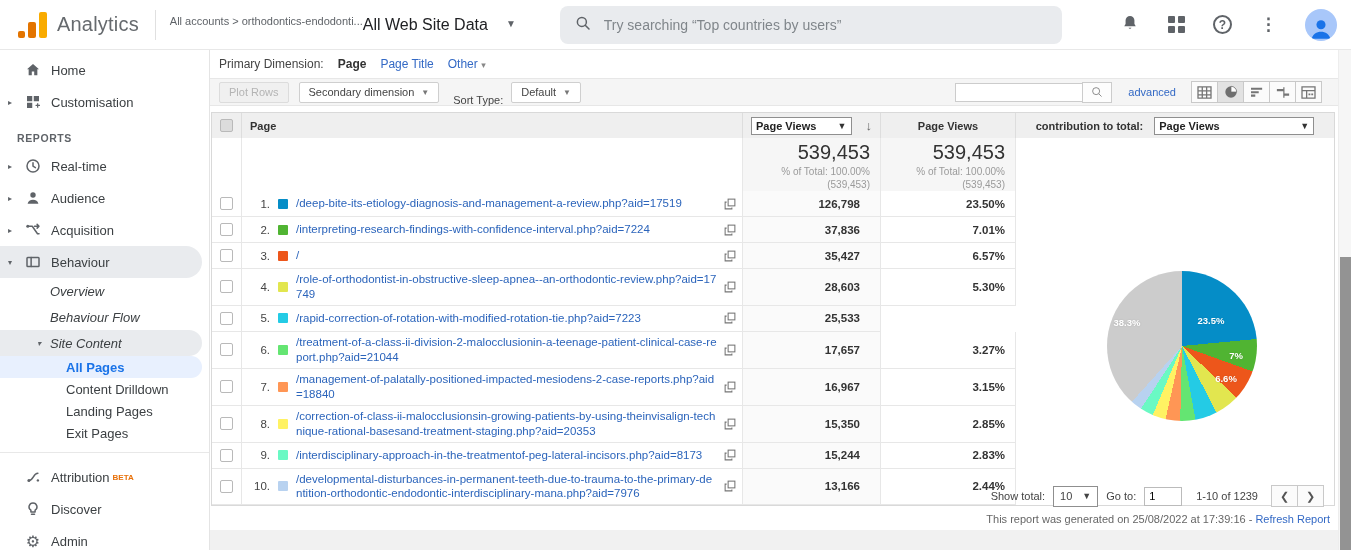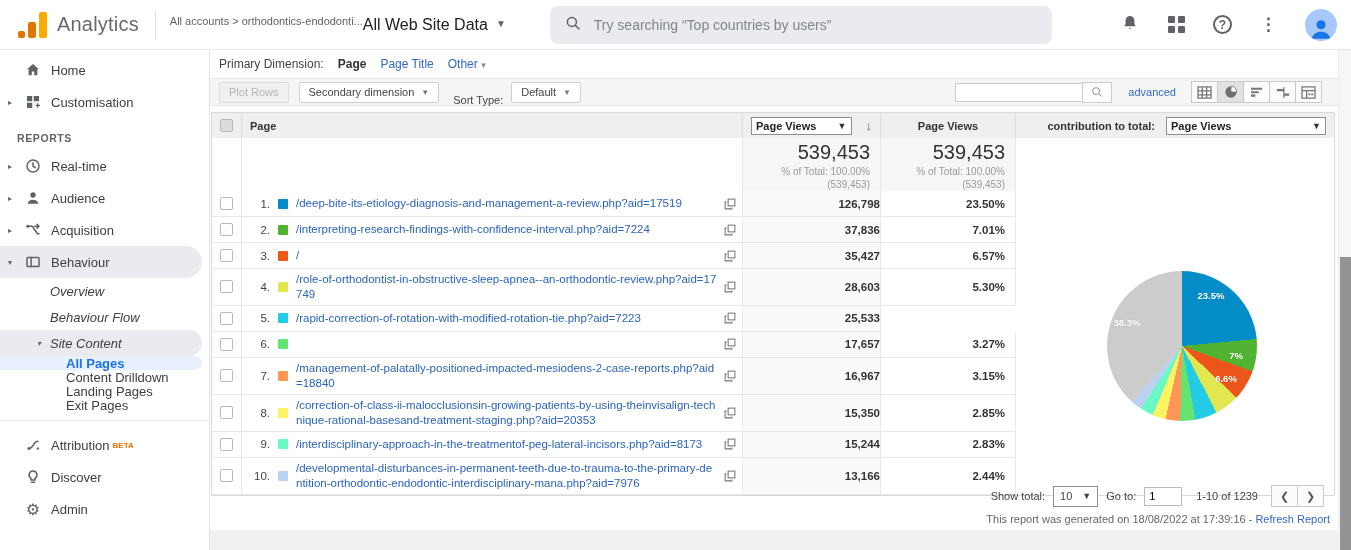--- a/index.html
+++ b/index.html
@@ -10,21 +10,21 @@
   .topbar { position:absolute; left:0; top:0; width:1351px; height:50px; background:#fff;
     border-bottom:1px solid #e8e8e8; display:flex; align-items:center; z-index:5; }
   .logo-wrap { display:flex; align-items:flex-end; gap:3px; margin-left:18px; height:26px; }
   .logo-dot { width:7px; height:7px; background:#e37400; border-radius:2px; }
   .logo-bar1 { width:8px; height:16px; background:#e37400; border-radius:2px; }
   .logo-bar2 { width:8px; height:26px; background:#f9ab00; border-radius:2px; }
   .brand { font-size:20px; color:#666a6e; margin-left:10px; letter-spacing:.2px; }
   .tb-div { width:1px; height:30px; background:#e0e0e0; margin:0 14px 0 16px; }
   .acct { display:flex; flex-direction:row; line-height:1.25; }
   .acct-crumb { font-size:11px; color:#5f6368; }
-  .acct-prop { font-size:16px; color:#202124; display:flex; align-items:center; gap:8px; }
+  .acct-prop { font-size:16px; color:#202124; display:flex; align-items:center; gap:18px; }
   .acct-caret { font-size:10px; color:#5f6368; }
   .searchpill { margin-left:44px; width:502px; height:38px; background:#e9ebee; border-radius:8px;
     display:flex; align-items:center; padding:0 14px; gap:12px; }
   .searchpill input { border:none; background:transparent; outline:none; font-size:14px;
     color:#3c4043; width:100%; font-family:"Liberation Sans",sans-serif; }
   .searchpill input::placeholder { color:#80868b; }
   .tb-icons { margin-left:auto; display:flex; align-items:center; gap:28px; padding-right:14px; }
   .appgrid { display:grid; grid-template-columns:7px 7px; grid-template-rows:7px 7px; gap:3px; }
   .appgrid div { background:#5f6368; border-radius:1px; }
   .helpcirc { width:19px; height:19px; border-radius:50%; border:2px solid #5f6368; color:#5f6368;
@@ -36,21 +36,21 @@
   
   .sidebar { position:absolute; left:0; top:50px; width:210px; height:500px; background:#fff;
     border-right:1px solid #e4e4e4; font-size:13px; padding-top:4px; }
   .s-item { height:32px; display:flex; align-items:center; cursor:pointer; color:#3c4043; position:relative; }
   .s-caret { width:14px; text-align:center; font-size:8px; color:#5f6368; margin-left:3px; }
   .s-ico { width:18px; height:18px; margin:0 9px 0 7px; display:flex; align-items:center; justify-content:center; }
   .s-ico svg { width:18px; height:18px; }
   .s-head { font-size:10.5px; font-weight:bold; color:#5f6368; letter-spacing:.6px;
     padding:14px 0 6px 17px; }
   .s-child { height:26px; display:flex; align-items:center; padding-left:50px; color:#3c4043; cursor:pointer;font-style:italic; }
-  .s-child2 { height:14px; display:flex; align-items:center; padding-left:66px; color:#3c4043; cursor:pointer; }
+  .s-child2 { height:22px; display:flex; align-items:center; padding-left:66px; color:#3c4043; cursor:pointer; }
   .pill-gray { background:#e9ebee; border-radius:0 16px 16px 0; width:202px; }
   .pill-blue { background:#e8f0fe; border-radius:0 16px 16px 0; width:202px; color:#1a73e8; font-weight:bold; }
   .sc-caret { position:absolute; left:37px; font-size:8px; color:#5f6368; }
   .s-child.haspill { position:relative; }
   .s-div { border-top:1px solid #e8e8e8; margin:8px 0; }
   .beta { color:#e8710a; font-size:8px; font-weight:bold; vertical-align:super; margin-left:3px; }
   .gearchar { font-size:16px; color:#5f6368; }
 
   
   .main { position:absolute; left:210px; top:50px; width:1128px; height:480px; background:#fff; }
@@ -87,48 +87,48 @@
   .hrow { background:#efefef; height:25px; font-size:11px; font-weight:bold; color:#333; }
   .hcell { display:flex; align-items:center; padding:0 8px; border-right:1px solid #ddd; }
   .hcell:last-child { border-right:none; }
   .cb { width:13px; height:13px; border:1px solid #b9b9b9; border-radius:2px; background:#fff; display:inline-block; }
   .cb.head { background:#dcdcdc; }
   .selbox { height:18px; border:1px solid #8f8f8f; background:#fff; font-size:11px; font-weight:bold;
     color:#222; display:flex; align-items:center; padding:0 4px; gap:6px; cursor:pointer; }
   .selbox .chev { font-size:9px; color:#333; margin-left:auto; }
   .sortarrow { color:#666; font-size:13px; margin-left:14px; font-weight:normal; }
   .m2head { justify-content:center; }
-  .contribhead { justify-content:flex-end; gap:11px; border-right:none; }
+  .contribhead { justify-content:center; gap:11px; border-right:none; }
 
   .totals { height:53px; font-size:11px; }
   .tcell { border-right:1px solid #e7e7e7; }
   .tcell.page { border-right:1px solid #e7e7e7; }
   .tot-m { background:#f6f6f6; display:flex; flex-direction:column; align-items:flex-end;
     justify-content:center; padding-right:10px; line-height:1.3; }
   .tot-big { font-size:20px; color:#333; }
   .tot-small { font-size:10px; color:#9a9a9a; text-align:right; }
   .tot-contrib { border-right:none; }
 
   .trow { font-size:11.5px; }
   .cell { border-right:1px solid #e7e7e7; border-bottom:1px solid #e7e7e7; display:flex;
     align-items:center; min-height:26px; padding:3px 6px; }
   .c-cb { justify-content:center; }
   .c-contrib { border-right:none; border-bottom:none; background:transparent; }
   .rownum { width:22px; text-align:right; color:#444; margin-right:8px; flex:none; }
   .sq { width:10px; height:10px; flex:none; margin-right:8px; border-radius:1px; }
   .url { color:#2b64bb; text-decoration:none; cursor:pointer; line-height:1.3; word-break:break-all; max-width:430px; }
   .ext { margin-left:auto; flex:none; padding-left:6px; cursor:pointer; display:flex; align-items:center; }
-  .num { justify-content:flex-end; font-weight:bold; color:#333; background:#fafafa; padding-right:0; }
+  .num { justify-content:flex-end; font-weight:bold; color:#333; background:#fafafa; padding-right:20px; }
   .pct { justify-content:flex-end; font-weight:bold; color:#333; padding-right:10px; }
 
   
   .pie { position:absolute; left:895px; top:158px; width:150px; height:150px; border-radius:50%; }
   .pie-label { position:absolute; transform:translate(-50%,-50%); color:#fff; font-size:9.5px;
     font-weight:bold; text-shadow:0 0 2px rgba(0,0,0,.15); }
-  .pie-label-0 { left:104px; top:24px; }
+  .pie-label-0 { left:104px; top:49px; }
   .pie-label-1 { left:129px; top:84px; }
   .pie-label-2 { left:119px; top:107px; }
   .pie-label-3 { left:20px;  top:51px; }
 
   
   .pagerow { position:absolute; right:14px; top:435px; display:flex; align-items:center; font-size:11px; color:#444; gap:8px; }
   .pagesel { height:21px; border:1px solid #8f8f8f; background:#fff; display:flex; align-items:center;
     padding:0 6px; gap:10px; font-size:11px; cursor:pointer; }
   .pagesel .chev { font-size:9px; }
   .goto-input { width:38px; height:19px; border:1px solid #bbb; font-size:11px; padding:0 4px;
@@ -522,20 +522,21 @@
     <div class="cell c-contrib"></div>
   </div>
 
   <div class="grow trow">
     <div class="cell c-cb">
             <span class="cb"></span>
           </div>
     <div class="cell c-page">
       <span class="rownum">6.</span>
       <span class="sq" style="background: rgb(100, 229, 114);"></span>
+      <a class="url">/treatment-of-a-class-ii-division-2-malocclusionin-a-teenage-patient-clinical-case-report.php?aid=21044</a>
       <span class="ext">
         <svg width="12" height="12" viewBox="0 0 16 16">
                 <rect class="gl" x="5.5" y="1.5" width="9" height="9"></rect>
                 <path class="gl" d="M3.5 5.5h-2v9h9v-2"></path>
               </svg>
       </span>
     </div>
     <div class="cell c-m1 num">17,657</div>
     <div class="cell c-m2 pct">3.27%</div>
     <div class="cell c-contrib"></div>
@@ -639,21 +640,21 @@
     <span>Go to:</span>
     <input class="goto-input" value="1" style="">
     <span class="range">1-10 of 1239</span>
     <div class="navbtns">
       <div class="navbtn">❮</div>
       <div class="navbtn">❯</div>
     </div>
   </div>
 
   <div class="genrow">
-    <span>This report was generated on 18/08/2022 at 17:39:16 - </span><a>Refresh Report</a>
+    <span>This report was generated on 25/08/2022 at 17:39:16 - </span><a>Refresh Report</a>
   </div>
 </div>
 
 <div class="bottom-strip"></div>
 
 <div class="vscroll">
   <div class="vthumb"></div>
 </div>
 
 </body></html>

